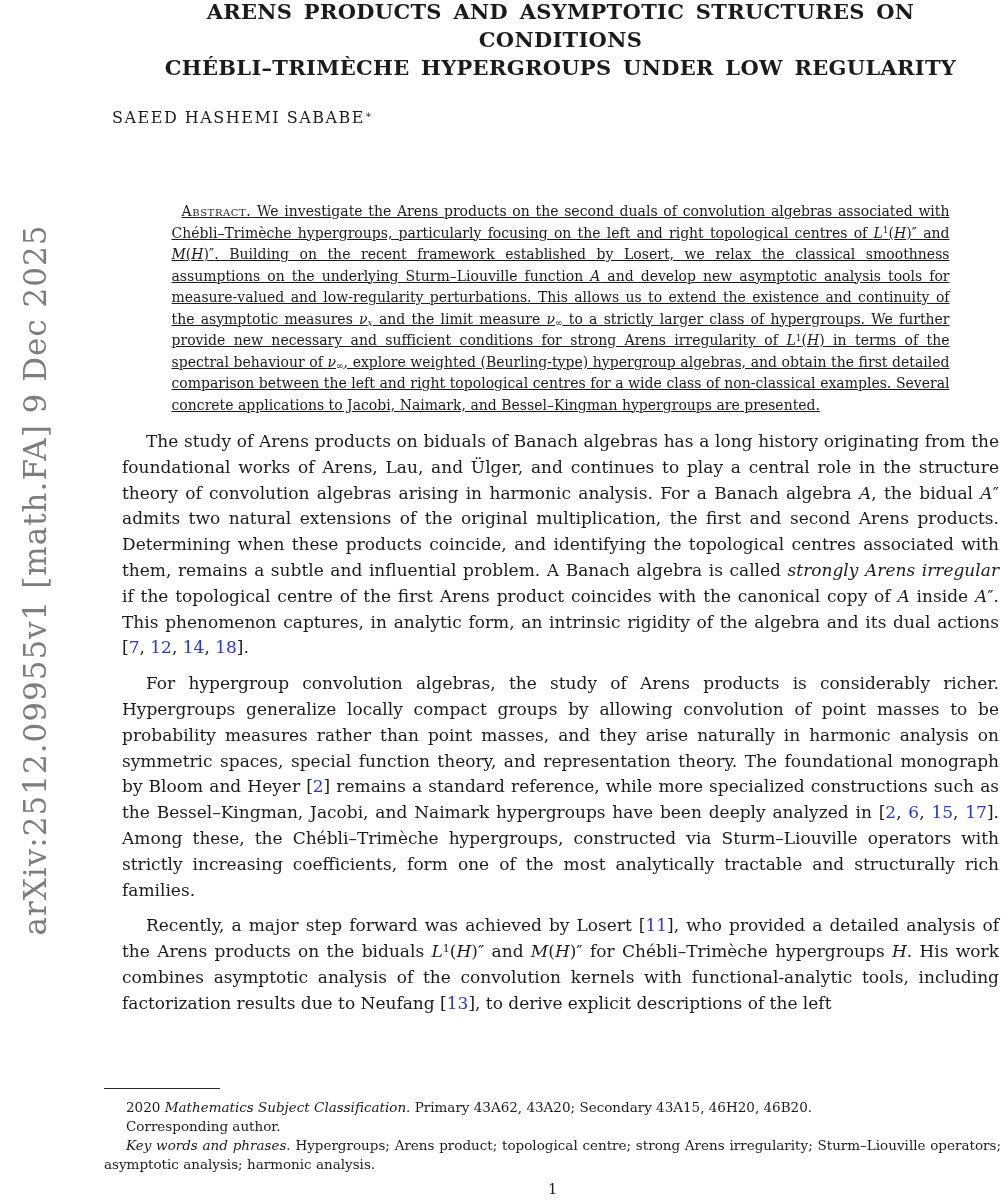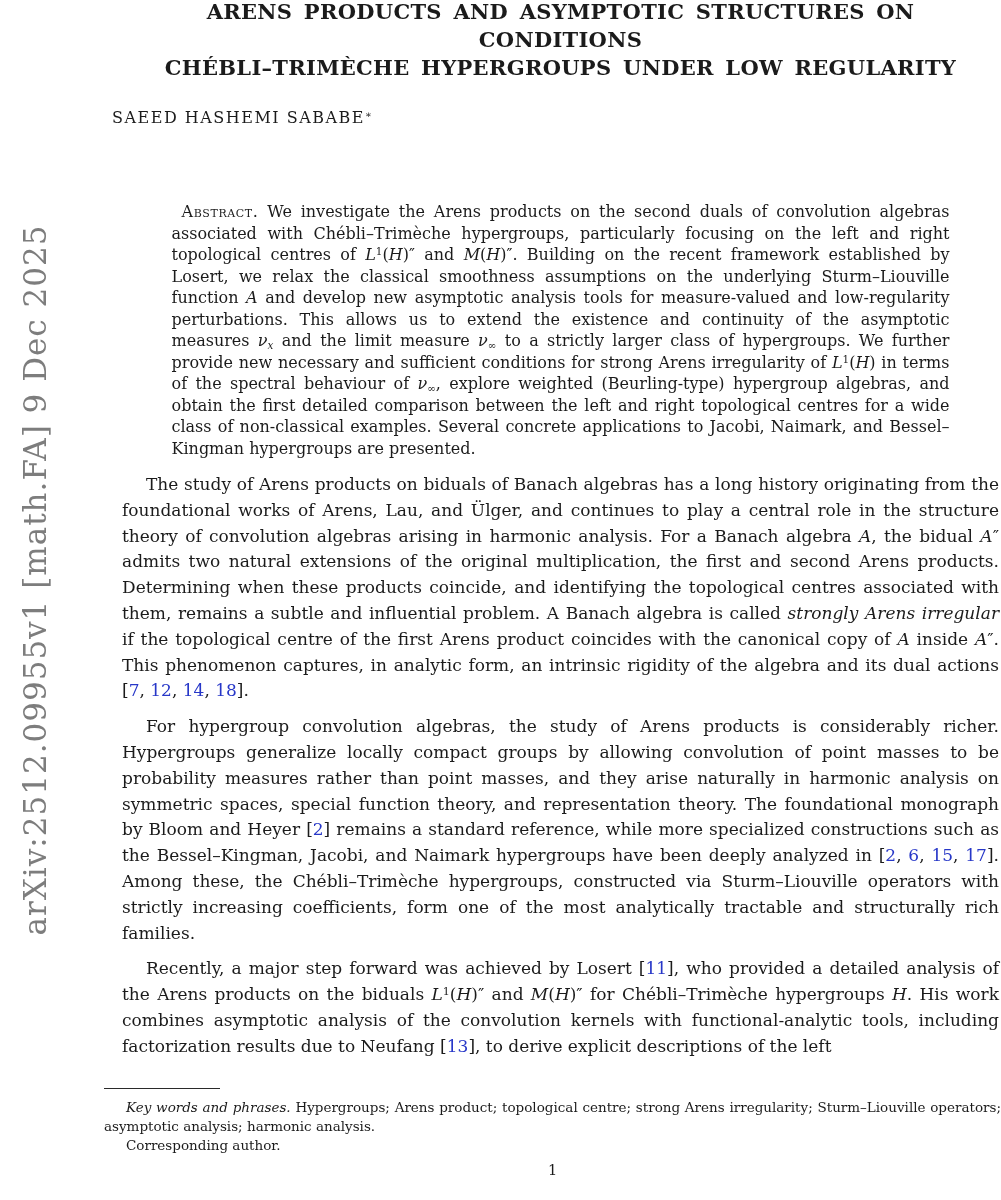--- a/index.html
+++ b/index.html
@@ -27,23 +27,24 @@
   .author{
     margin-top:26px;
     text-align:left;
     font-size:16px;
     letter-spacing:1.5px;
   }
   .author sup{font-size:62%;position:relative;top:-0.5em;vertical-align:baseline;}
   .abstract{
     margin:74px auto 0 auto;
     width:778px;
-    font-size:16px;line-height:21.5px;
+    font-size:14px;line-height:21.5px;
     text-align:justify;
     text-indent:10px;
+    text-decoration:underline;
   }
   .abstract-label{font-variant:small-caps;letter-spacing:0.6px;}
   .section-heading{
     margin:30px 0 0 0;
     text-align:center;
     font-size:17.5px;line-height:22px;
     font-weight:400;
     font-variant:small-caps;
     letter-spacing:1px;
   }
@@ -113,18 +114,19 @@
 
 
     <p class="par par-first"><span>The study of Arens products on biduals of Banach algebras has a long history originating from the foundational works of Arens, Lau, and Ülger, and continues to play a central role in the structure theory of convolution algebras arising in harmonic analysis. For a Banach algebra </span><i>A</i><span>, the bidual </span><i>A</i><span>″</span><span> admits two natural extensions of the original multiplication, the first and second Arens products. Determining when these products coincide, and identifying the topological centres associated with them, remains a subtle and influential problem. A Banach algebra is called </span><i>strongly Arens irregular</i><span> if the topological centre of the first Arens product coincides with the canonical copy of </span><i>A</i><span> inside </span><i>A</i><span>″</span><span>. This phenomenon captures, in analytic form, an intrinsic rigidity of the algebra and its dual actions [</span><span class="cite">7</span><span>, </span><span class="cite">12</span><span>, </span><span class="cite">14</span><span>, </span><span class="cite">18</span><span>].</span></p>
     <p class="par"><span>For hypergroup convolution algebras, the study of Arens products is considerably richer. Hypergroups generalize locally compact groups by allowing convolution of point masses to be probability measures rather than point masses, and they arise naturally in harmonic analysis on symmetric spaces, special function theory, and representation theory. The foundational monograph by Bloom and Heyer [</span><span class="cite">2</span><span>] remains a standard reference, while more specialized constructions such as the Bessel–Kingman, Jacobi, and Naimark hypergroups have been deeply analyzed in [</span><span class="cite">2</span><span>, </span><span class="cite">6</span><span>, </span><span class="cite">15</span><span>, </span><span class="cite">17</span><span>]. Among these, the Chébli–Trimèche hypergroups, constructed via Sturm–Liouville operators with strictly increasing coefficients, form one of the most analytically tractable and structurally rich families.</span></p>
     <p class="par"><span>Recently, a major step forward was achieved by Losert [</span><span class="cite">11</span><span>], who provided a detailed analysis of the Arens products on the biduals </span><i>L</i><sup>1</sup><span>(</span><i>H</i><span>)″</span><span> and </span><i>M</i><span>(</span><i>H</i><span>)″</span><span> for Chébli–Trimèche hypergroups </span><i>H</i><span>. His work combines asymptotic analysis of the convolution kernels with functional-analytic tools, including factorization results due to Neufang [</span><span class="cite">13</span><span>], to derive explicit descriptions of the left</span></p>
 
   </div>
 
   <div class="footer">
     <div class="fn-rule"></div>
+    <p class="fn"><span>2020 </span><i>Mathematics Subject Classification.</i><span> Primary 43A62, 43A20; Secondary 43A15, 46H20, 46B20.</span></p>
+    <p class="fn"><span>Corresponding author.</span></p>
     <p class="fn"><i>Key words and phrases.</i><span> Hypergroups; Arens product; topological centre; strong Arens irregularity; Sturm–Liouville operators; asymptotic analysis; harmonic analysis.</span></p>
-    <p class="fn"><span>Corresponding author.</span></p>
     <div class="page-num">1</div>
   </div>
 
 </div>
 
 </body></html>

